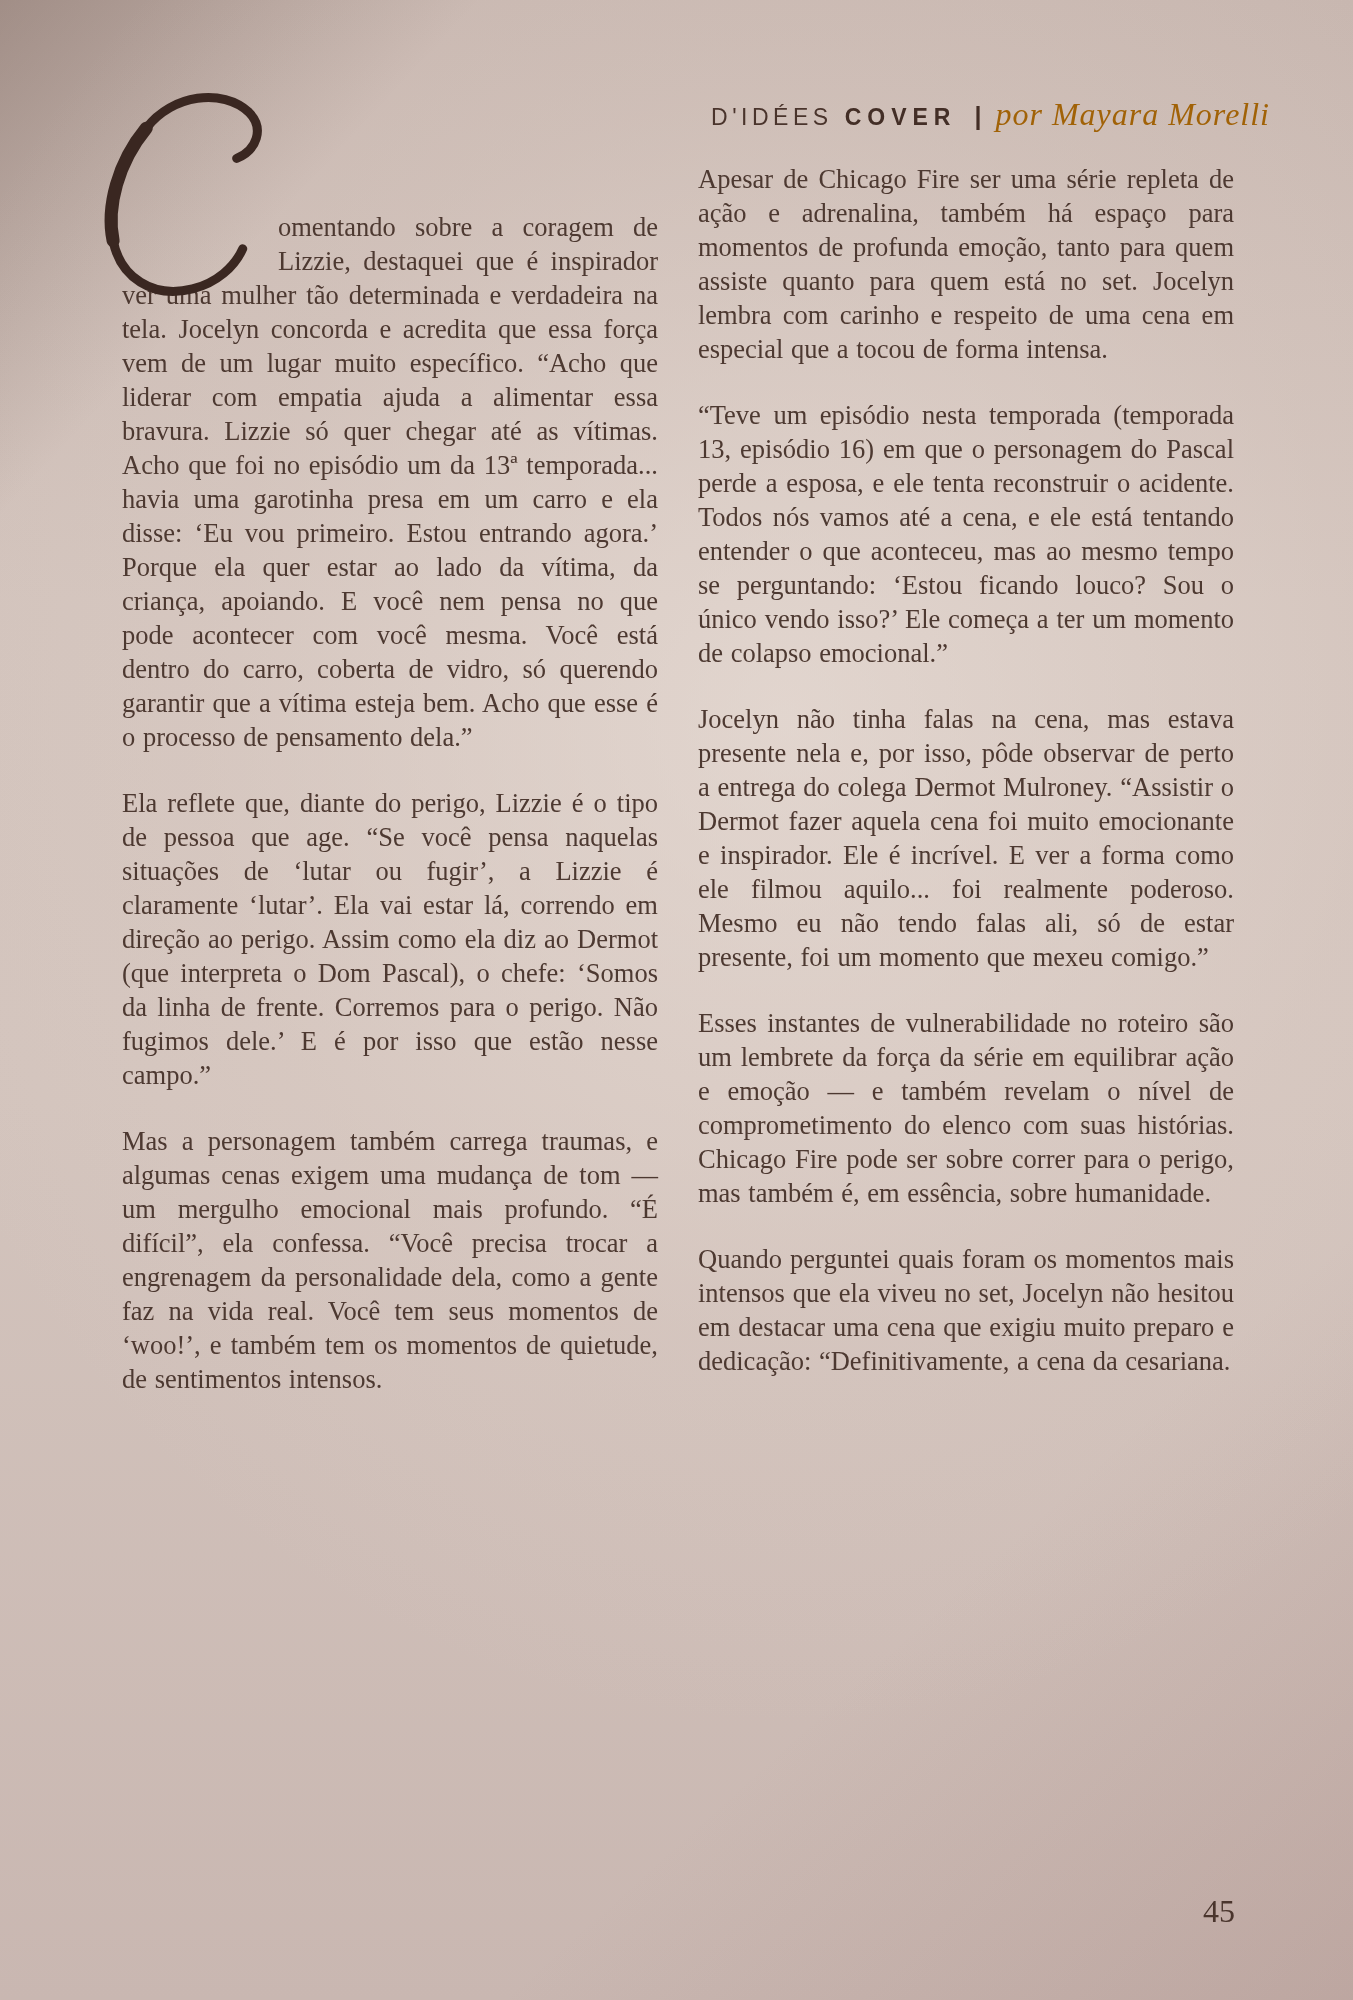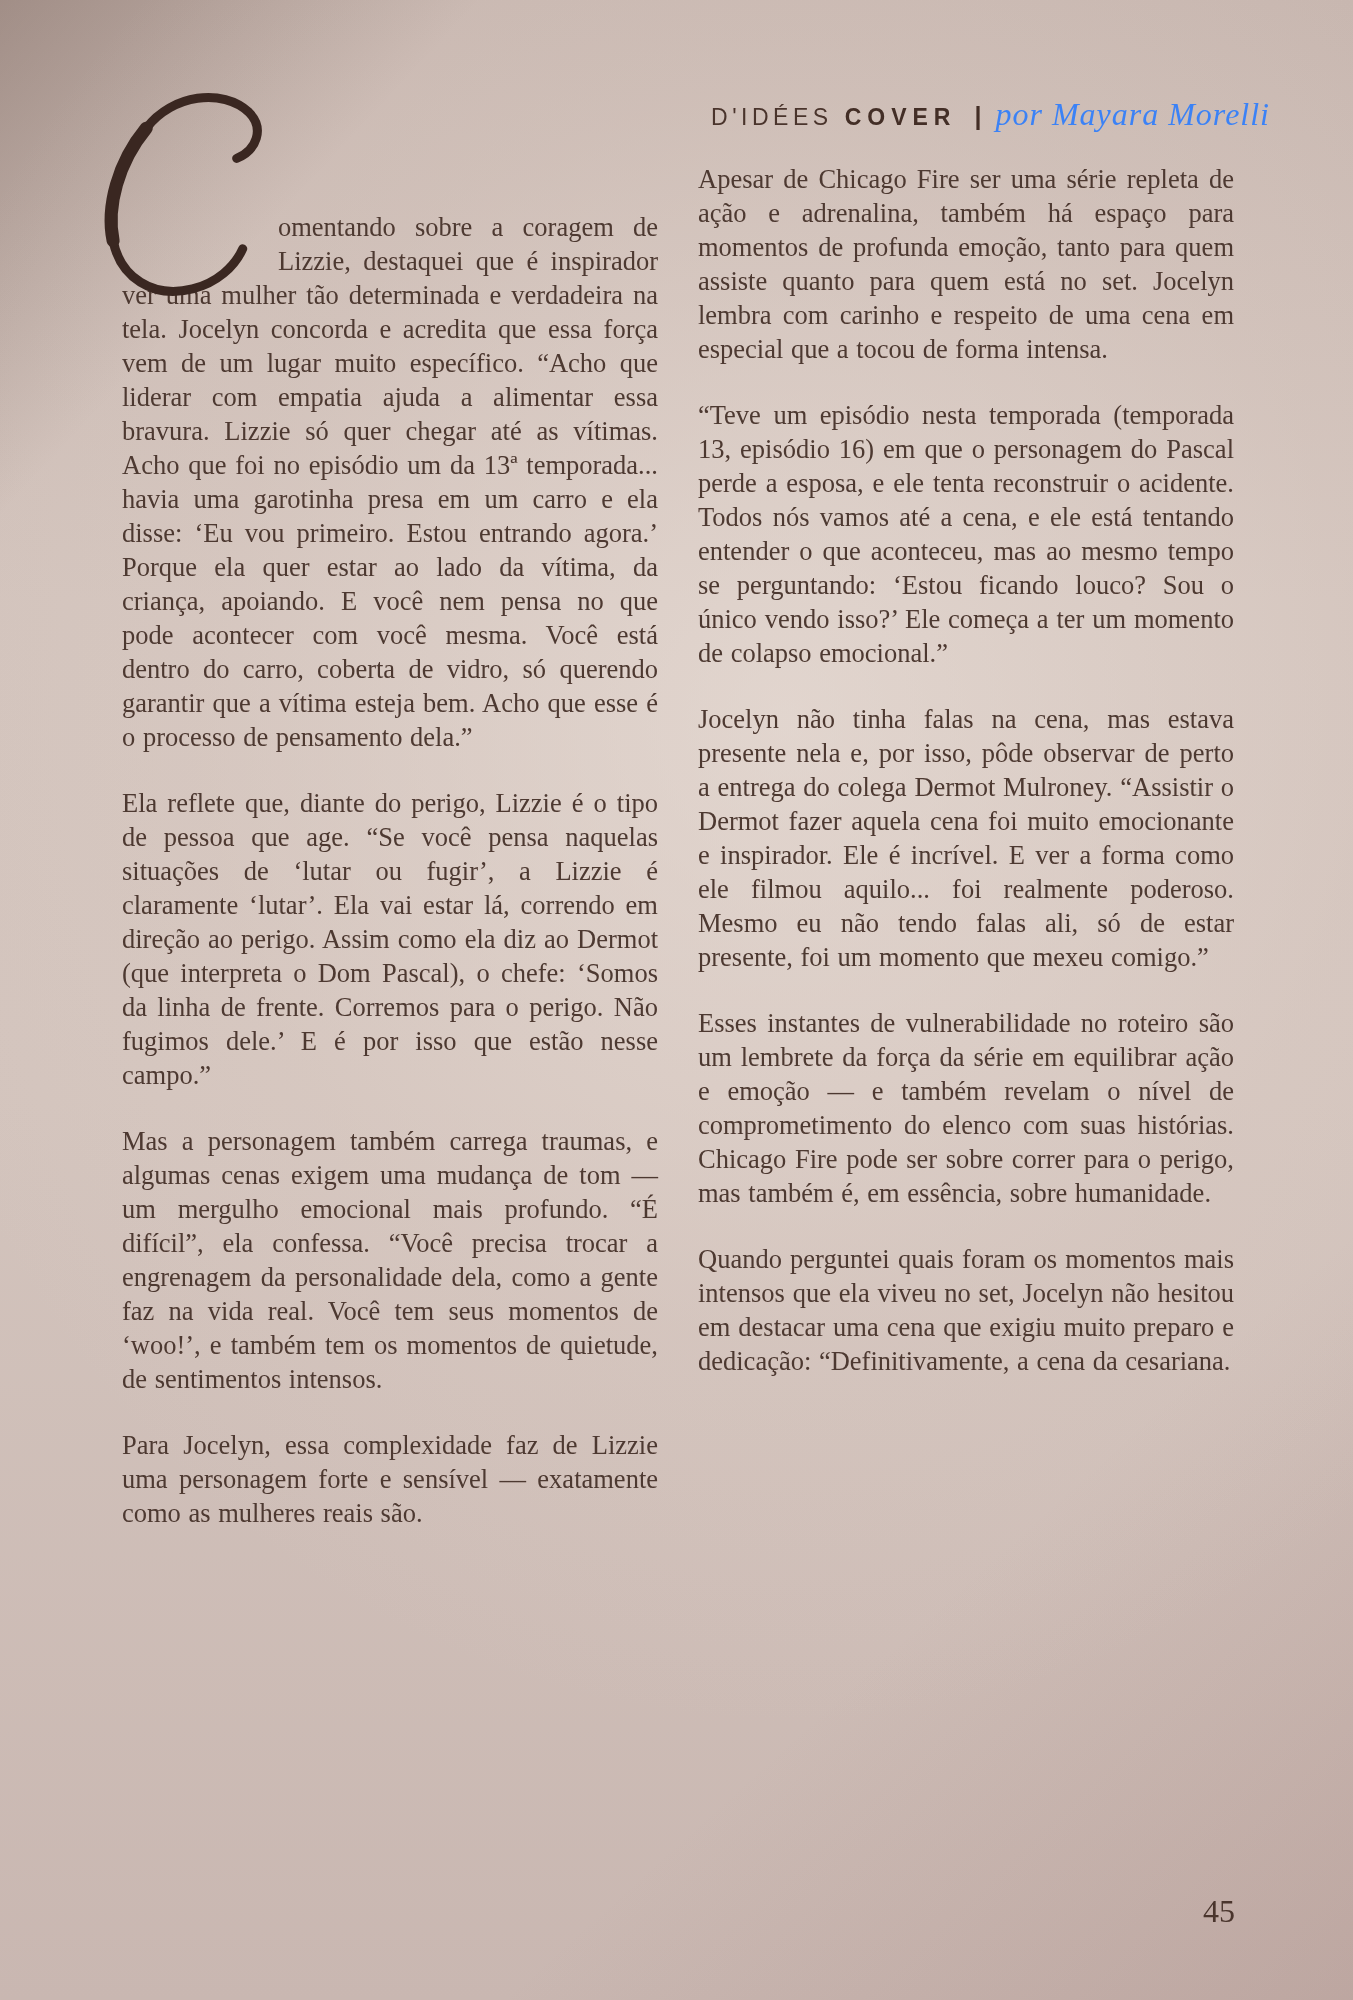--- a/index.html
+++ b/index.html
@@ -47,21 +47,21 @@
     font-size: 25px;
     font-weight: 600;
     color: #432e26;
     margin: 0 14px 0 18px;
   }
   .hdr-byline {
     font-family: "Liberation Serif", serif;
     font-style: italic;
     font-size: 32px;
     letter-spacing: 1px;
-    color: #3b82f6;
+    color: #a16207;
   }
 
   
   .columns {
     position: absolute;
     left: 122px;
     top: 162px;
     width: 1112px;
     display: flex;
     gap: 40px;
@@ -131,21 +131,20 @@
     <p>
       <span class="dropcap-box">
         <svg viewBox="0 0 195 215" aria-hidden="true">
           <path d="M 138 74 C 158 66 166 44 150 28 C 124 4 74 10 48 44 C 20 78 8 122 15 156 C 22 192 54 214 94 204 C 118 198 136 182 144 164" fill="none" stroke="#3a2721" stroke-width="9" stroke-linecap="round"></path>
           <path d="M 48 44 C 20 78 8 122 15 156" fill="none" stroke="#3a2721" stroke-width="13" stroke-linecap="round"></path>
         </svg>
       </span><span>omentando sobre a coragem de Lizzie, destaquei que é inspirador ver uma mulher tão determinada e verdadeira na tela. Jocelyn concorda e acredita que essa força vem de um lugar muito específico. “Acho que liderar com empatia ajuda a alimentar essa bravura. Lizzie só quer chegar até as vítimas. Acho que foi no episódio um da 13ª temporada... havia uma garotinha presa em um carro e ela disse: ‘Eu vou primeiro. Estou entrando agora.’ Porque ela quer estar ao lado da vítima, da criança, apoiando. E você nem pensa no que pode acontecer com você mesma. Você está dentro do carro, coberta de vidro, só querendo garantir que a vítima esteja bem. Acho que esse é o processo de pensamento dela.”</span>
     </p>
     <p>Ela reflete que, diante do perigo, Lizzie é o tipo de pessoa que age. “Se você pensa naquelas situações de ‘lutar ou fugir’, a Lizzie é claramente ‘lutar’. Ela vai estar lá, correndo em direção ao perigo. Assim como ela diz ao Dermot (que interpreta o Dom Pascal), o chefe: ‘Somos da linha de frente. Corremos para o perigo. Não fugimos dele.’ E é por isso que estão nesse campo.”</p>
     <p>Mas a personagem também carrega traumas, e algumas cenas exigem uma mudança de tom — um mergulho emocional mais profundo. “É difícil”, ela confessa. “Você precisa trocar a engrenagem da personalidade dela, como a gente faz na vida real. Você tem seus momentos de ‘woo!’, e também tem os momentos de quietude, de sentimentos intensos.</p>
-    <p>Para Jocelyn, essa complexidade faz de Lizzie uma personagem forte e sensível — exatamente como as mulheres reais são.</p>
   </section>
 
   <section class="col col-right">
     <p>Apesar de Chicago Fire ser uma série repleta de ação e adrenalina, também há espaço para momentos de profunda emoção, tanto para quem assiste quanto para quem está no set. Jocelyn lembra com carinho e respeito de uma cena em especial que a tocou de forma intensa.</p>
     <p>“Teve um episódio nesta temporada (temporada 13, episódio 16) em que o personagem do Pascal perde a esposa, e ele tenta reconstruir o acidente. Todos nós vamos até a cena, e ele está tentando entender o que aconteceu, mas ao mesmo tempo se perguntando: ‘Estou ficando louco? Sou o único vendo isso?’ Ele começa a ter um momento de colapso emocional.”</p>
     <p>Jocelyn não tinha falas na cena, mas estava presente nela e, por isso, pôde observar de perto a entrega do colega Dermot Mulroney. “Assistir o Dermot fazer aquela cena foi muito emocionante e inspirador. Ele é incrível. E ver a forma como ele filmou aquilo... foi realmente poderoso. Mesmo eu não tendo falas ali, só de estar presente, foi um momento que mexeu comigo.”</p>
     <p>Esses instantes de vulnerabilidade no roteiro são um lembrete da força da série em equilibrar ação e emoção — e também revelam o nível de comprometimento do elenco com suas histórias. Chicago Fire pode ser sobre correr para o perigo, mas também é, em essência, sobre humanidade.</p>
     <p>Quando perguntei quais foram os momentos mais intensos que ela viveu no set, Jocelyn não hesitou em destacar uma cena que exigiu muito preparo e dedicação: “Definitivamente, a cena da cesariana.</p>
   </section>
 

